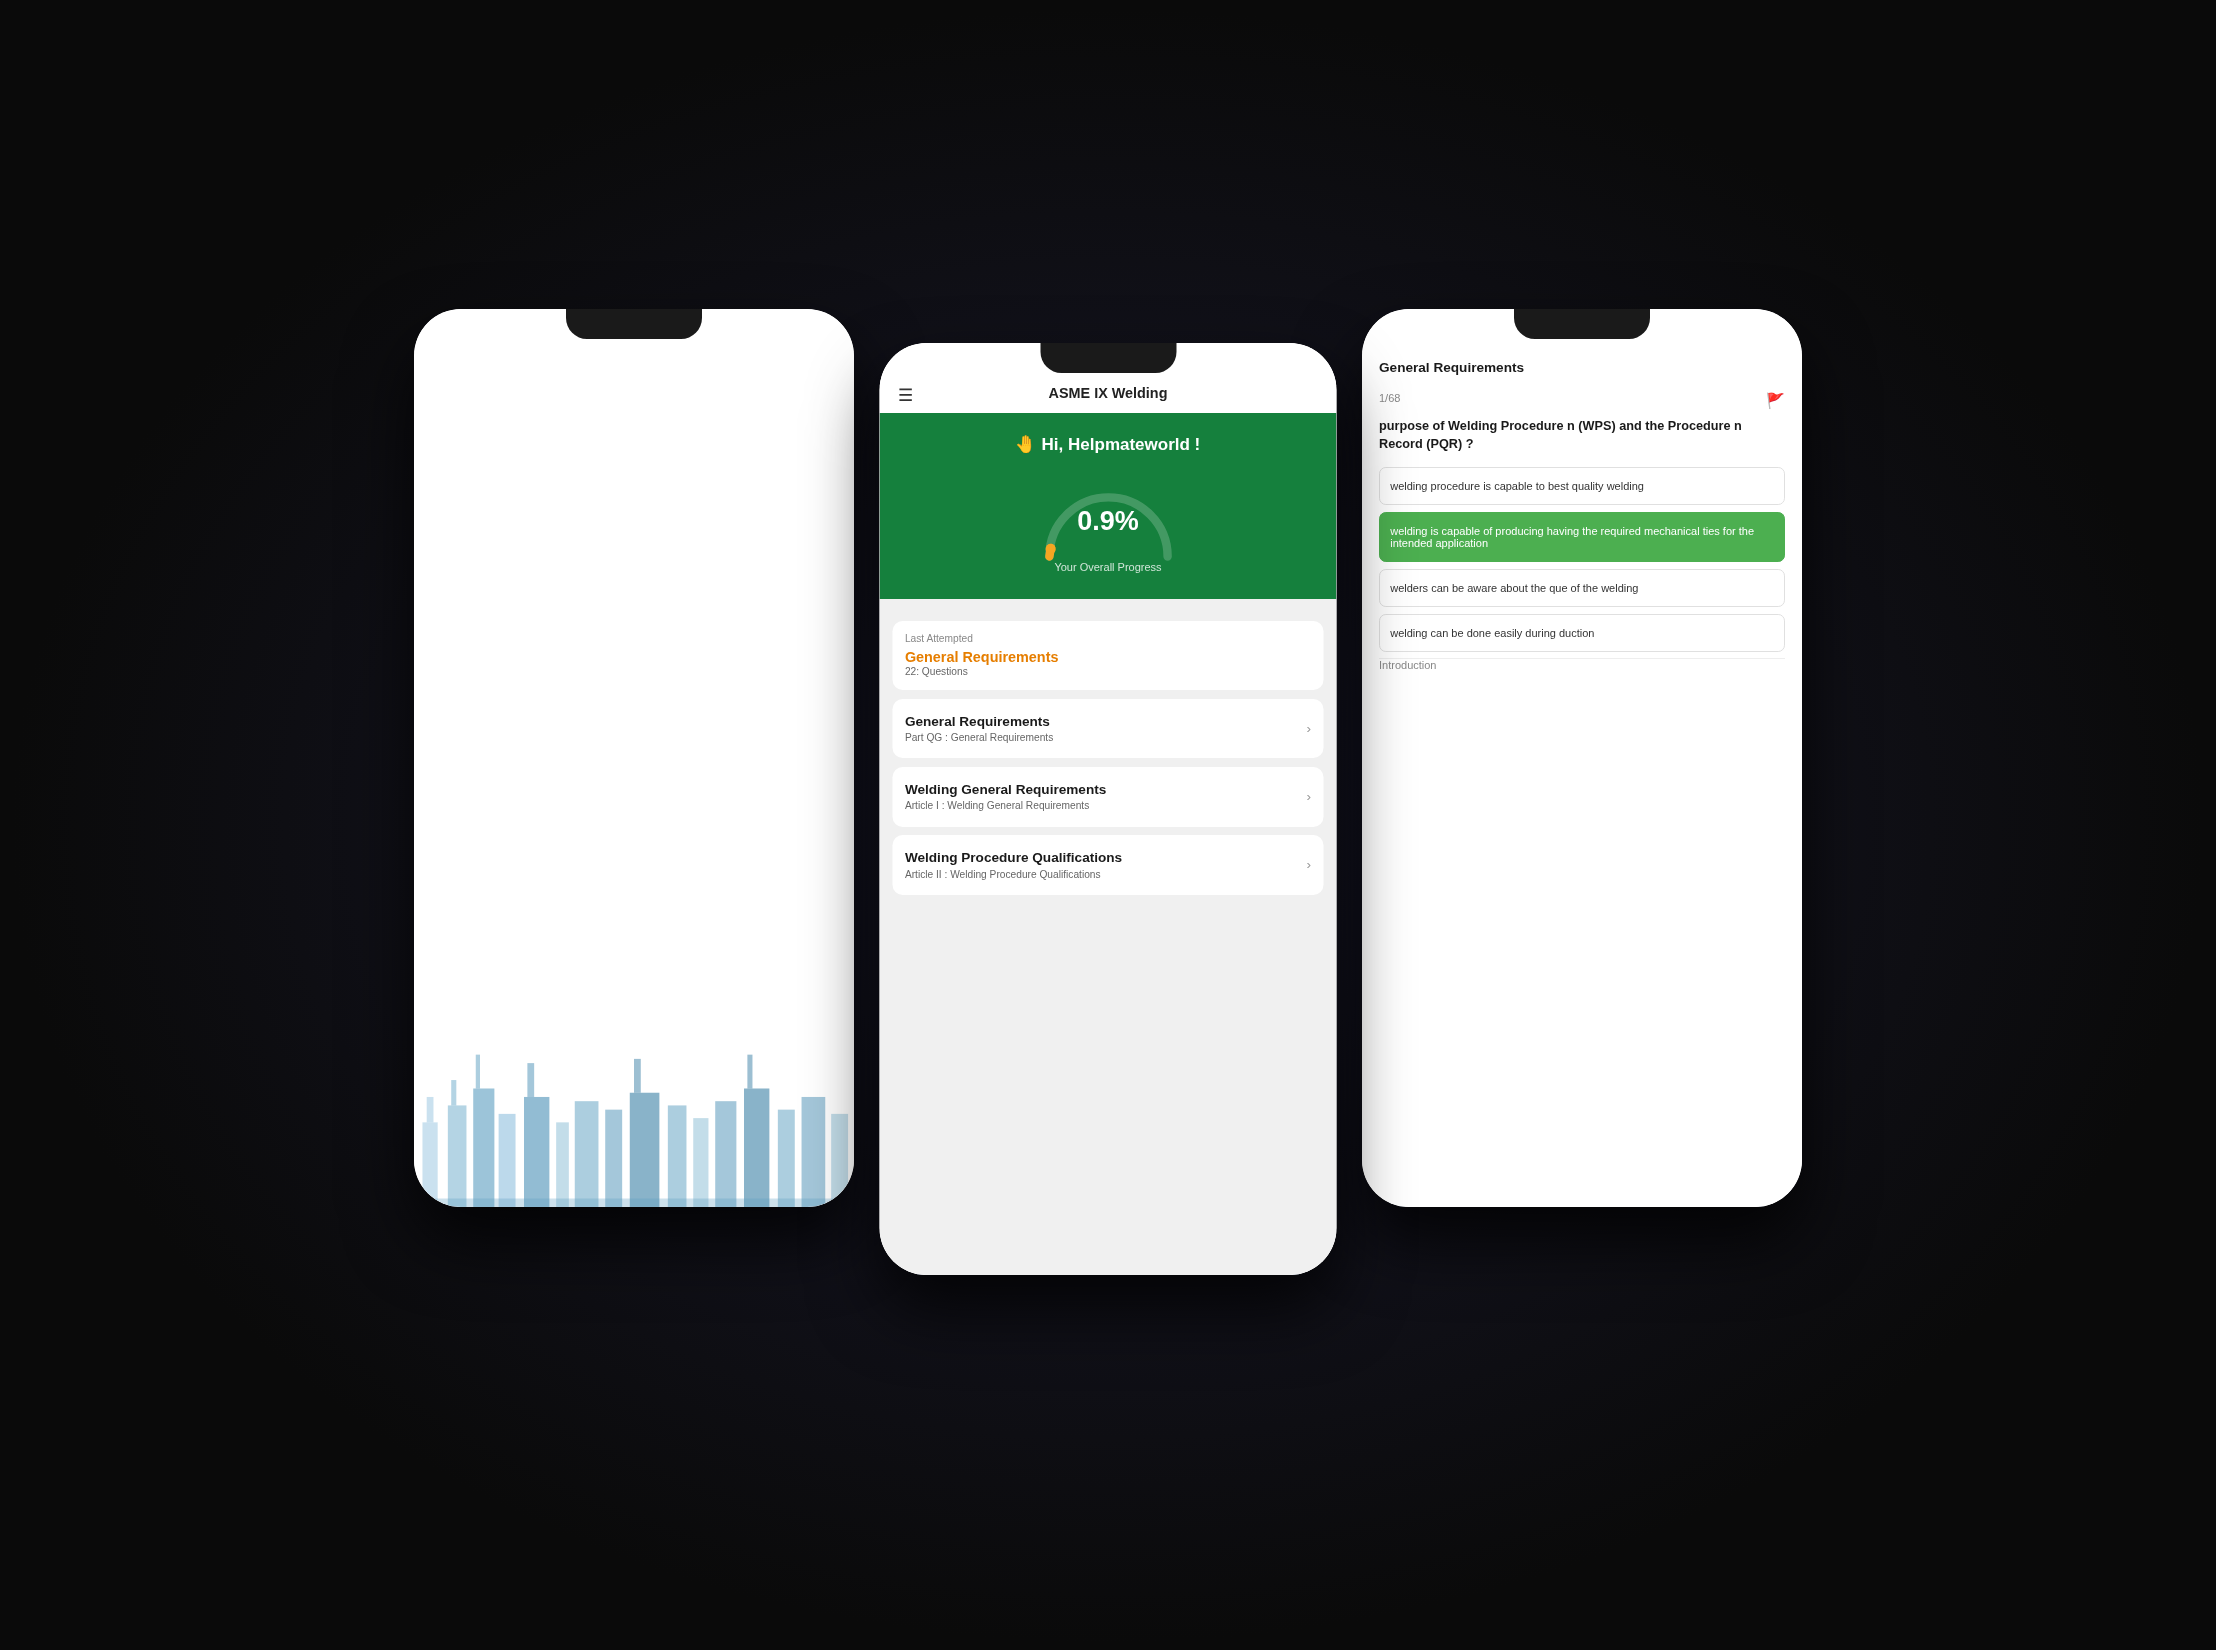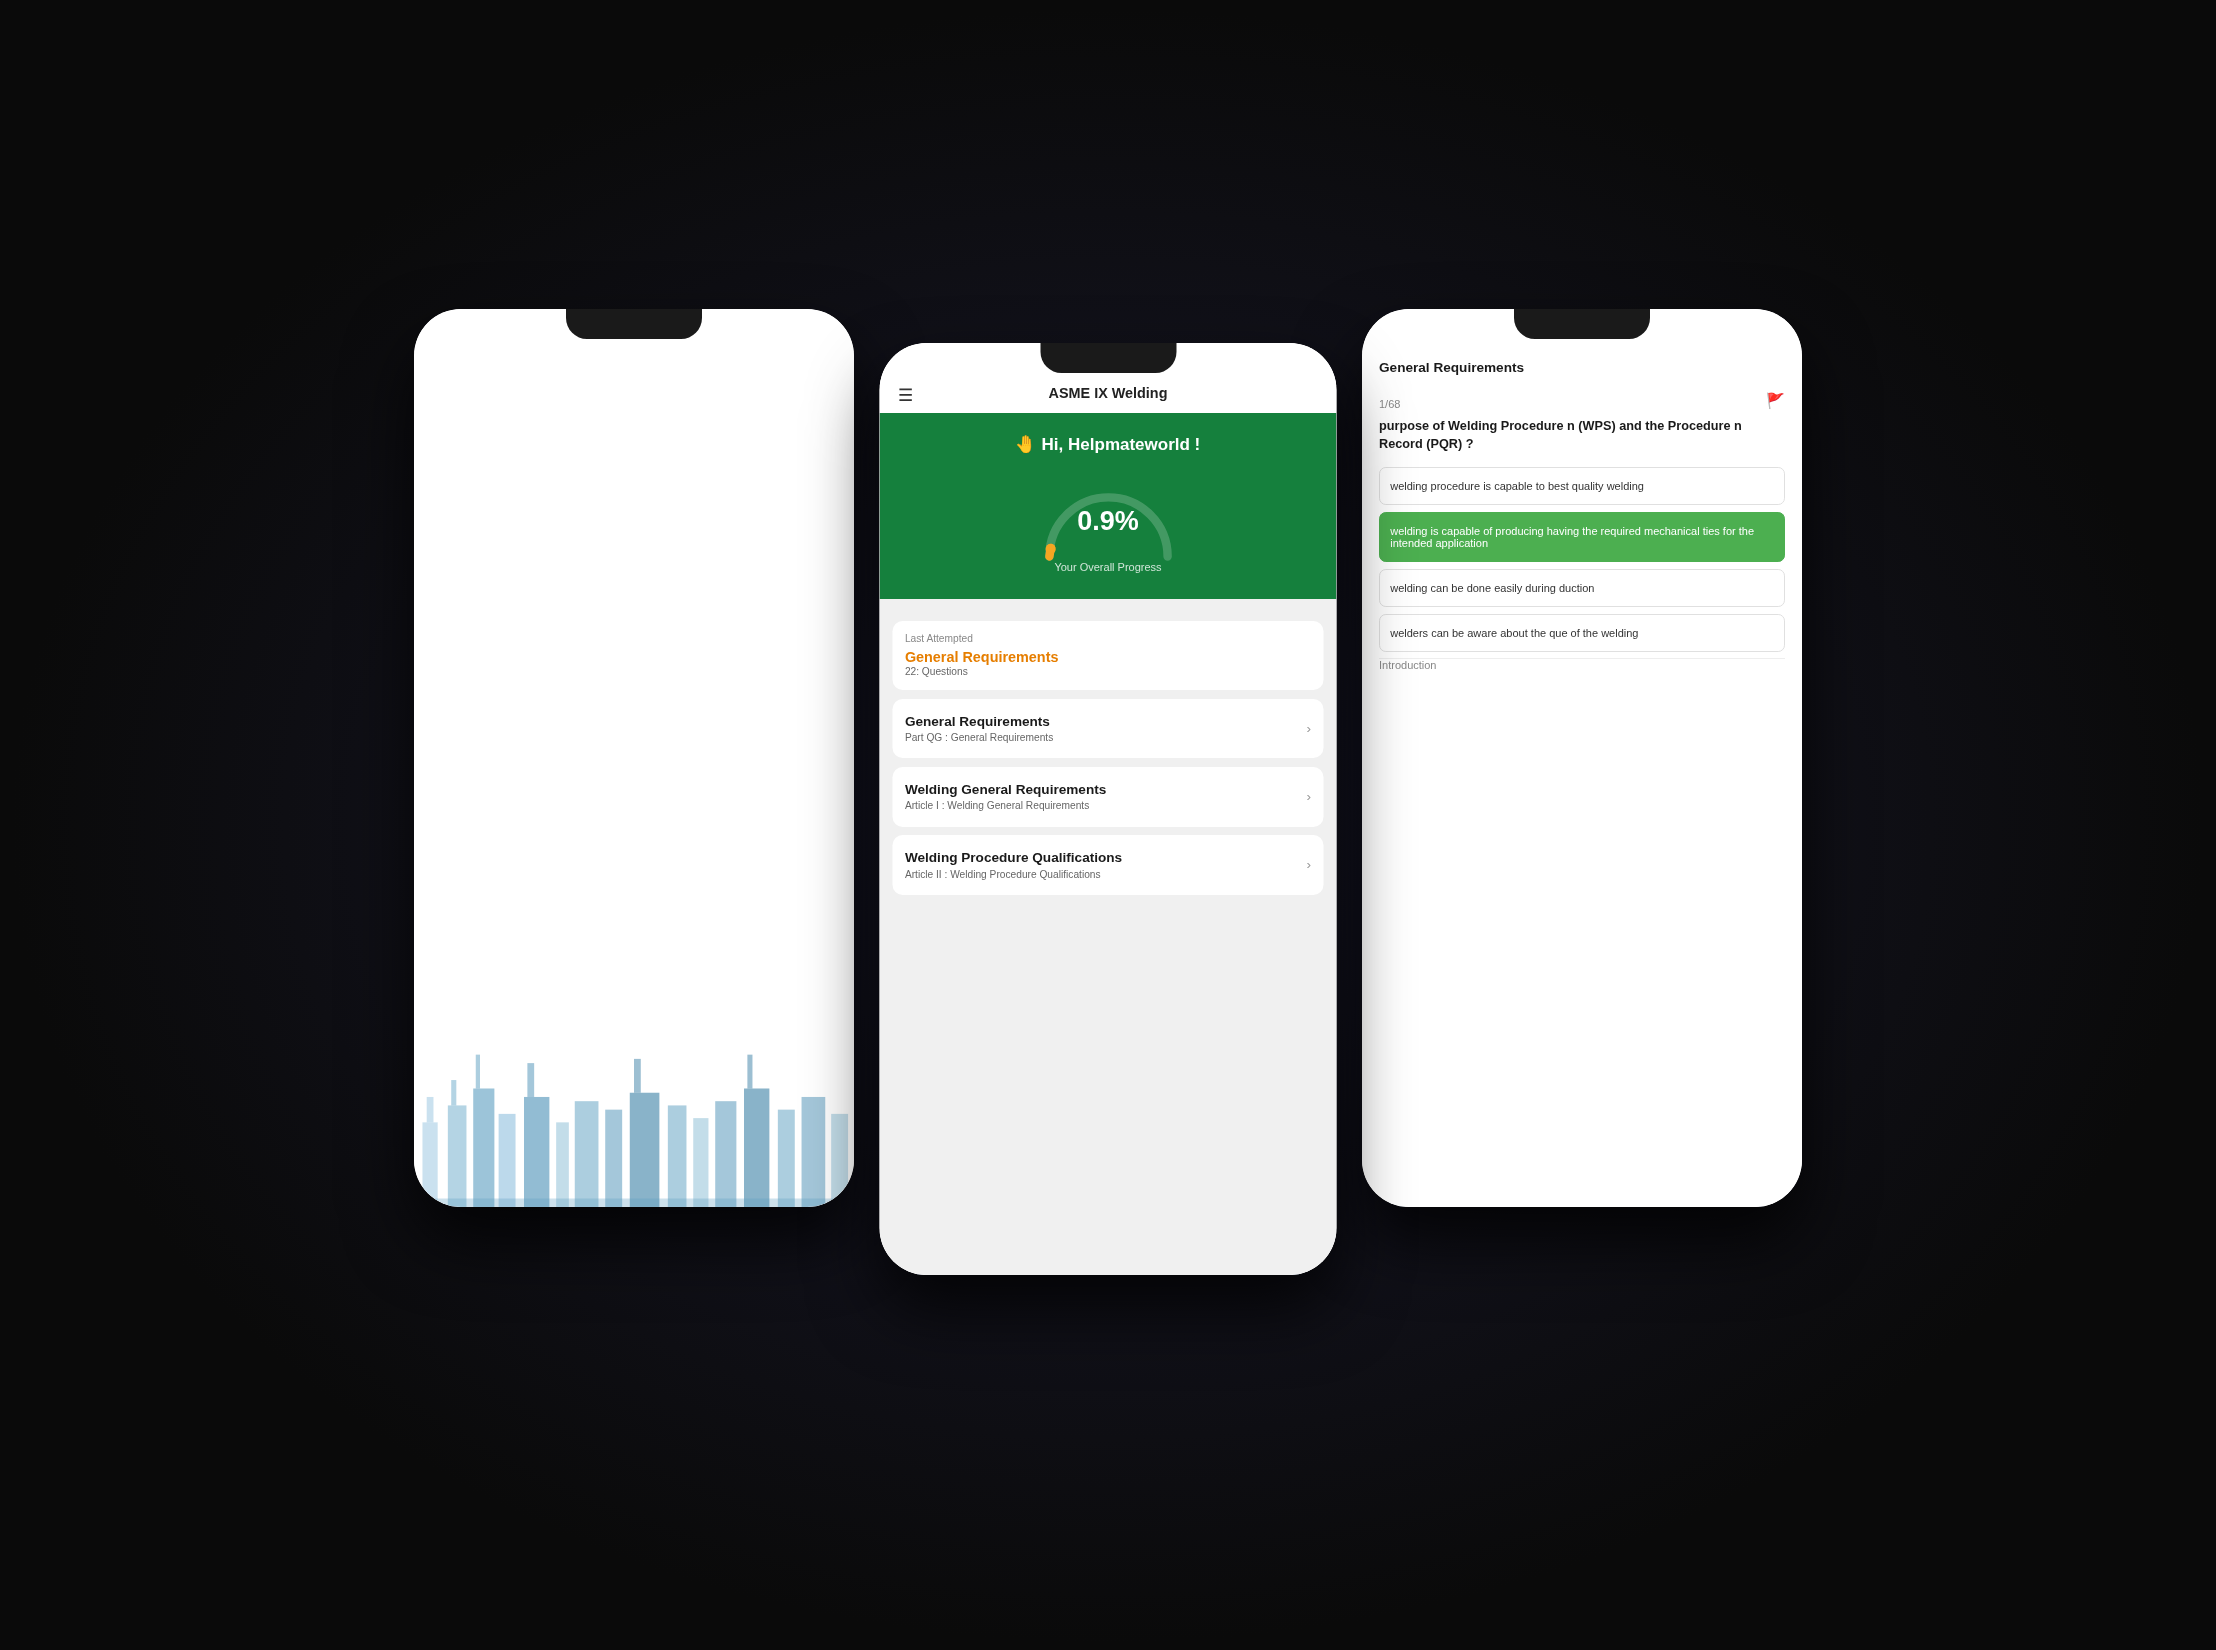--- a/index.html
+++ b/index.html
@@ -345,21 +345,21 @@
       color: #1a1a1a;
       margin-bottom: 17px;
     }
 
     .question-counter {
       font-size: 11px;
       color: #888;
       margin-bottom: 8.5px;
       display: flex;
       justify-content: space-between;
-      align-items: flex-end;
+      align-items: flex-start;
     }
 
     .flag-icon {
       color: #999;
       font-size: 15.2px;
     }
 
     .question-text {
       font-size: 12.7px;
       font-weight: 700;
@@ -529,25 +529,25 @@
 
         <div class="answer-option">
           <span>welding procedure is capable to best quality welding</span>
         </div>
 
         <div class="answer-option correct">
           <span>welding is capable of producing having the required mechanical ties for the intended application</span>
         </div>
 
         <div class="answer-option">
+          <span>welders can be aware about the que of the welding</span>
+        </div>
+
+        <div class="answer-option">
           <span>welding can be done easily during duction</span>
-        </div>
-
-        <div class="answer-option">
-          <span>welders can be aware about the que of the welding</span>
         </div>
 
         <div class="right-section-label">Introduction</div>
       </div>
     </div>
   </div>
 
 </div>
 
 

